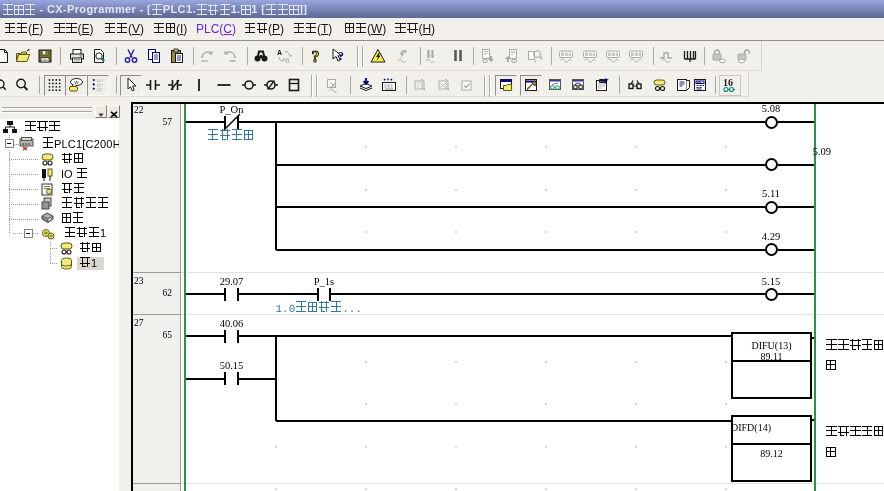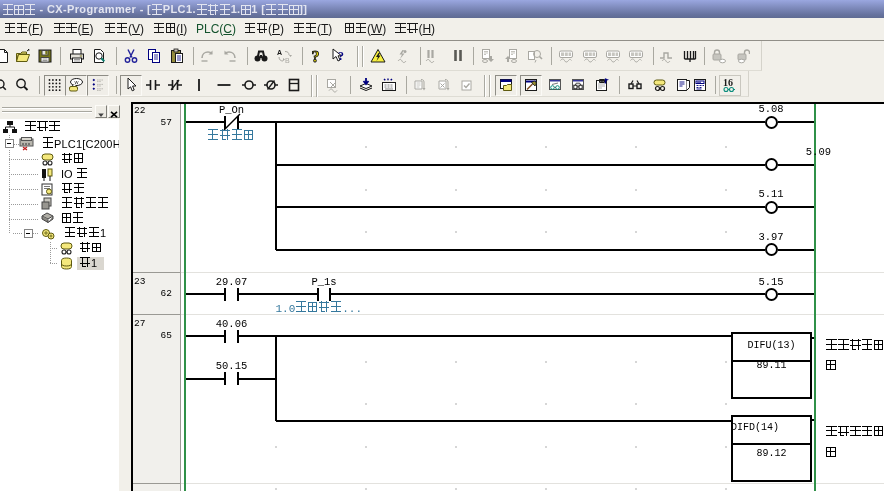--- a/index.html
+++ b/index.html
@@ -25,32 +25,32 @@
 .ti .z,.ti .z2,.ti .z3{width:10.1px;height:10.5px;margin:0 .75px;vertical-align:-1.5px}
 .ti .z2{width:9.3px;height:9.7px}
 
 .sep{position:absolute;width:1px;background:#a9a8a0}
 .grip{position:absolute;width:2px;background:#fff;border-left:1px solid #aaa9a1}
 .tbtn{position:absolute;width:22px;height:21px;border:1px solid;border-color:#8e8d86 #fbfaf6 #fbfaf6 #8e8d86;background:#f0eee8}
 .wire{position:absolute;background:#000;height:2px}
 .vwire{position:absolute;background:#000;width:2px}
 .cbar{position:absolute;width:2px;height:13px;background:#000}
 .dot{position:absolute;width:2px;height:2px;background:#d6d6d6}
-.lbl{position:absolute;font-family:Liberation Mono, monospace;font-size:10.5px;color:#000;white-space:nowrap}
+.lbl{position:absolute;font-family:Liberation Serif, serif;font-size:10.5px;color:#000;white-space:nowrap}
 .com{position:absolute;font-size:12px;color:#35789d;white-space:nowrap}
 </style></head><body>
 <div id="root">
 <div class="ab" style="left:0;top:0;width:884px;height:17.5px;background:linear-gradient(#9aa7e0,#7d89ba 45%,#67739f 80%,#5f6b92)"></div>
 <div class="ab ti" style="left:2px;top:2px;height:14px;color:#e3e5f0;font-size:11px;font-weight:bold;letter-spacing:.38px;line-height:14px;white-space:nowrap"><i class="z"></i><i class="z2"></i><i class="z"></i><b style="font-weight:bold"> - CX-Programmer - [</b><i class="z"></i><b>PLC1.</b><i class="z"></i><i class="z3"></i><i class="z"></i><b>1.</b><i class="z2"></i><b>1 [</b><i class="z"></i><i class="z"></i><i class="z2"></i><b>]]</b></div>
 <div class="ab" style="left:0;top:17.5px;width:884px;height:23px;background:#f2f0ea;border-bottom:1px solid #918f88"></div>
 <div class="ab" style="left:4px;top:22px;font-size:12px;color:#1a1a1a;white-space:nowrap"><i class="z"></i><i class="z"></i>(<u>F</u>)</div>
 <div class="ab" style="left:53.5px;top:22px;font-size:12px;color:#1a1a1a;white-space:nowrap"><i class="z"></i><i class="z"></i>(<u>E</u>)</div>
 <div class="ab" style="left:104px;top:22px;font-size:12px;color:#1a1a1a;white-space:nowrap"><i class="z"></i><i class="z"></i>(<u>V</u>)</div>
 <div class="ab" style="left:153px;top:22px;font-size:12px;color:#1a1a1a;white-space:nowrap"><i class="z"></i><i class="z2"></i>(<u>I</u>)</div>
-<div class="ab" style="left:196px;top:22px;font-size:12px;color:#14532d;white-space:nowrap">PLC(<u>C</u>)</div>
+<div class="ab" style="left:196px;top:22px;font-size:12px;color:#6d28d9;white-space:nowrap">PLC(<u>C</u>)</div>
 <div class="ab" style="left:244px;top:22px;font-size:12px;color:#1a1a1a;white-space:nowrap"><i class="z"></i><i class="z3"></i>(<u>P</u>)</div>
 <div class="ab" style="left:293px;top:22px;font-size:12px;color:#1a1a1a;white-space:nowrap"><i class="z"></i><i class="z"></i>(<u>T</u>)</div>
 <div class="ab" style="left:344px;top:22px;font-size:12px;color:#1a1a1a;white-space:nowrap"><i class="z2"></i><i class="z"></i>(<u>W</u>)</div>
 <div class="ab" style="left:394.5px;top:22px;font-size:12px;color:#1a1a1a;white-space:nowrap"><i class="z"></i><i class="z3"></i>(<u>H</u>)</div>
 <div class="ab" style="left:0;top:41px;width:762px;height:30px;background:#f2f0ea;border-right:1px solid #d5d3cb;border-bottom:1px solid #dedcd4"></div>
 <div class="ab" style="left:0;top:71px;width:749px;height:26px;background:#f2f0ea;border-right:1px solid #d5d3cb;border-bottom:1px solid #dedcd4"></div>
 <div class="sep" style="left:59.8px;top:47px;height:18px"></div>
 <div class="sep" style="left:115.8px;top:47px;height:18px"></div>
 <div class="sep" style="left:192.5px;top:47px;height:18px"></div>
 <div class="sep" style="left:246.9px;top:47px;height:18px"></div>
@@ -559,21 +559,21 @@
 <div class="ab" style="left:764.5px;top:158.0px;width:13px;height:13px;border:2px solid #000;border-radius:50%;background:#fff"></div>
 <div class="wire" style="left:777.5px;top:163.5px;width:36.0px"></div>
 <div class="lbl mono" style="left:711px;top:145.5px;width:120px;text-align:right;font-size:10.5px">5.09</div>
 <div class="wire" style="left:276px;top:206px;width:488.5px"></div>
 <div class="ab" style="left:764.5px;top:200.5px;width:13px;height:13px;border:2px solid #000;border-radius:50%;background:#fff"></div>
 <div class="wire" style="left:777.5px;top:206px;width:36.0px"></div>
 <div class="lbl mono" style="left:711px;top:188px;width:120px;text-align:center;font-size:10.5px">5.11</div>
 <div class="wire" style="left:276px;top:248.5px;width:488.5px"></div>
 <div class="ab" style="left:764.5px;top:243.0px;width:13px;height:13px;border:2px solid #000;border-radius:50%;background:#fff"></div>
 <div class="wire" style="left:777.5px;top:248.5px;width:36.0px"></div>
-<div class="lbl mono" style="left:711px;top:230.5px;width:120px;text-align:center;font-size:10.5px">3.97</div>
+<div class="lbl mono" style="left:711px;top:230.5px;width:120px;text-align:center;font-size:10.5px">4.29</div>
 <div class="wire" style="left:186px;top:293px;width:38.5px"></div>
 <div class="cbar" style="left:224.3px;top:287.5px"></div>
 <div class="cbar" style="left:236.7px;top:287.5px"></div>
 <div class="lbl mono" style="left:171.5px;top:275.5px;width:120px;text-align:center;font-size:10.5px">29.07</div>
 <div class="wire" style="left:238.5px;top:293px;width:78.5px"></div>
 <div class="cbar" style="left:316.8px;top:287.5px"></div>
 <div class="cbar" style="left:329.2px;top:287.5px"></div>
 <div class="lbl mono" style="left:264px;top:275.5px;width:120px;text-align:center;font-size:10.5px">P_1s</div>
 <div class="wire" style="left:331px;top:293px;width:433.5px"></div>
 <div class="ab" style="left:764.5px;top:287.5px;width:13px;height:13px;border:2px solid #000;border-radius:50%;background:#fff"></div>
@@ -588,21 +588,21 @@
 <div class="wire" style="left:186px;top:377.5px;width:38.5px"></div>
 <div class="cbar" style="left:224.3px;top:372.0px"></div>
 <div class="cbar" style="left:236.7px;top:372.0px"></div>
 <div class="lbl mono" style="left:171.5px;top:360px;width:120px;text-align:center;font-size:10.5px">50.15</div>
 <div class="wire" style="left:238.5px;top:377.5px;width:37.5px"></div>
 <div class="vwire" style="left:275px;top:336px;height:85px"></div>
 <div class="wire" style="left:276px;top:420px;width:455px"></div>
 <div class="ab" style="left:731px;top:332px;width:81px;height:67px;border:2px solid #000;background:#fff"></div>
 <div class="ab" style="left:731px;top:360px;width:81px;height:2px;background:#000"></div>
 <div class="lbl mono" style="left:731px;top:339.5px;width:81px;text-align:center;font-size:10px">DIFU(13)</div>
-<div class="lbl mono" style="left:731px;top:360px;width:81px;text-align:center;font-size:10px">89.11</div>
+<div class="lbl mono" style="left:731px;top:351px;width:81px;text-align:center;font-size:10px">89.11</div>
 <div class="wire" style="left:812px;top:336.5px;width:1.5px"></div>
 <div class="ab" style="left:731px;top:414.5px;width:81px;height:67px;border:2px solid #000;background:#fff"></div>
 <div class="ab" style="left:731px;top:442.5px;width:81px;height:2px;background:#000"></div>
 <div class="lbl mono" style="left:731px;top:422.0px;width:81px;text-align:left;font-size:10px">DIFD(14)</div>
 <div class="lbl mono" style="left:731px;top:448.0px;width:81px;text-align:center;font-size:10px">89.12</div>
 <div class="wire" style="left:812px;top:419px;width:1.5px"></div>
 <div class="ab" style="left:825.5px;top:338.5px;font-size:12.5px;color:#000;white-space:nowrap;width:70px"><i class="z"></i><i class="z"></i><i class="z3"></i><i class="z"></i><i class="z2"></i></div>
 <div class="ab" style="left:825.5px;top:359px;font-size:12.5px;color:#000;white-space:nowrap;width:70px"><i class="z2"></i></div>
 <div class="ab" style="left:825.5px;top:425px;font-size:12.5px;color:#000;white-space:nowrap;width:70px"><i class="z"></i><i class="z3"></i><i class="z"></i><i class="z"></i><i class="z2"></i></div>
 <div class="ab" style="left:825.5px;top:446px;font-size:12.5px;color:#000;white-space:nowrap;width:70px"><i class="z2"></i></div>

